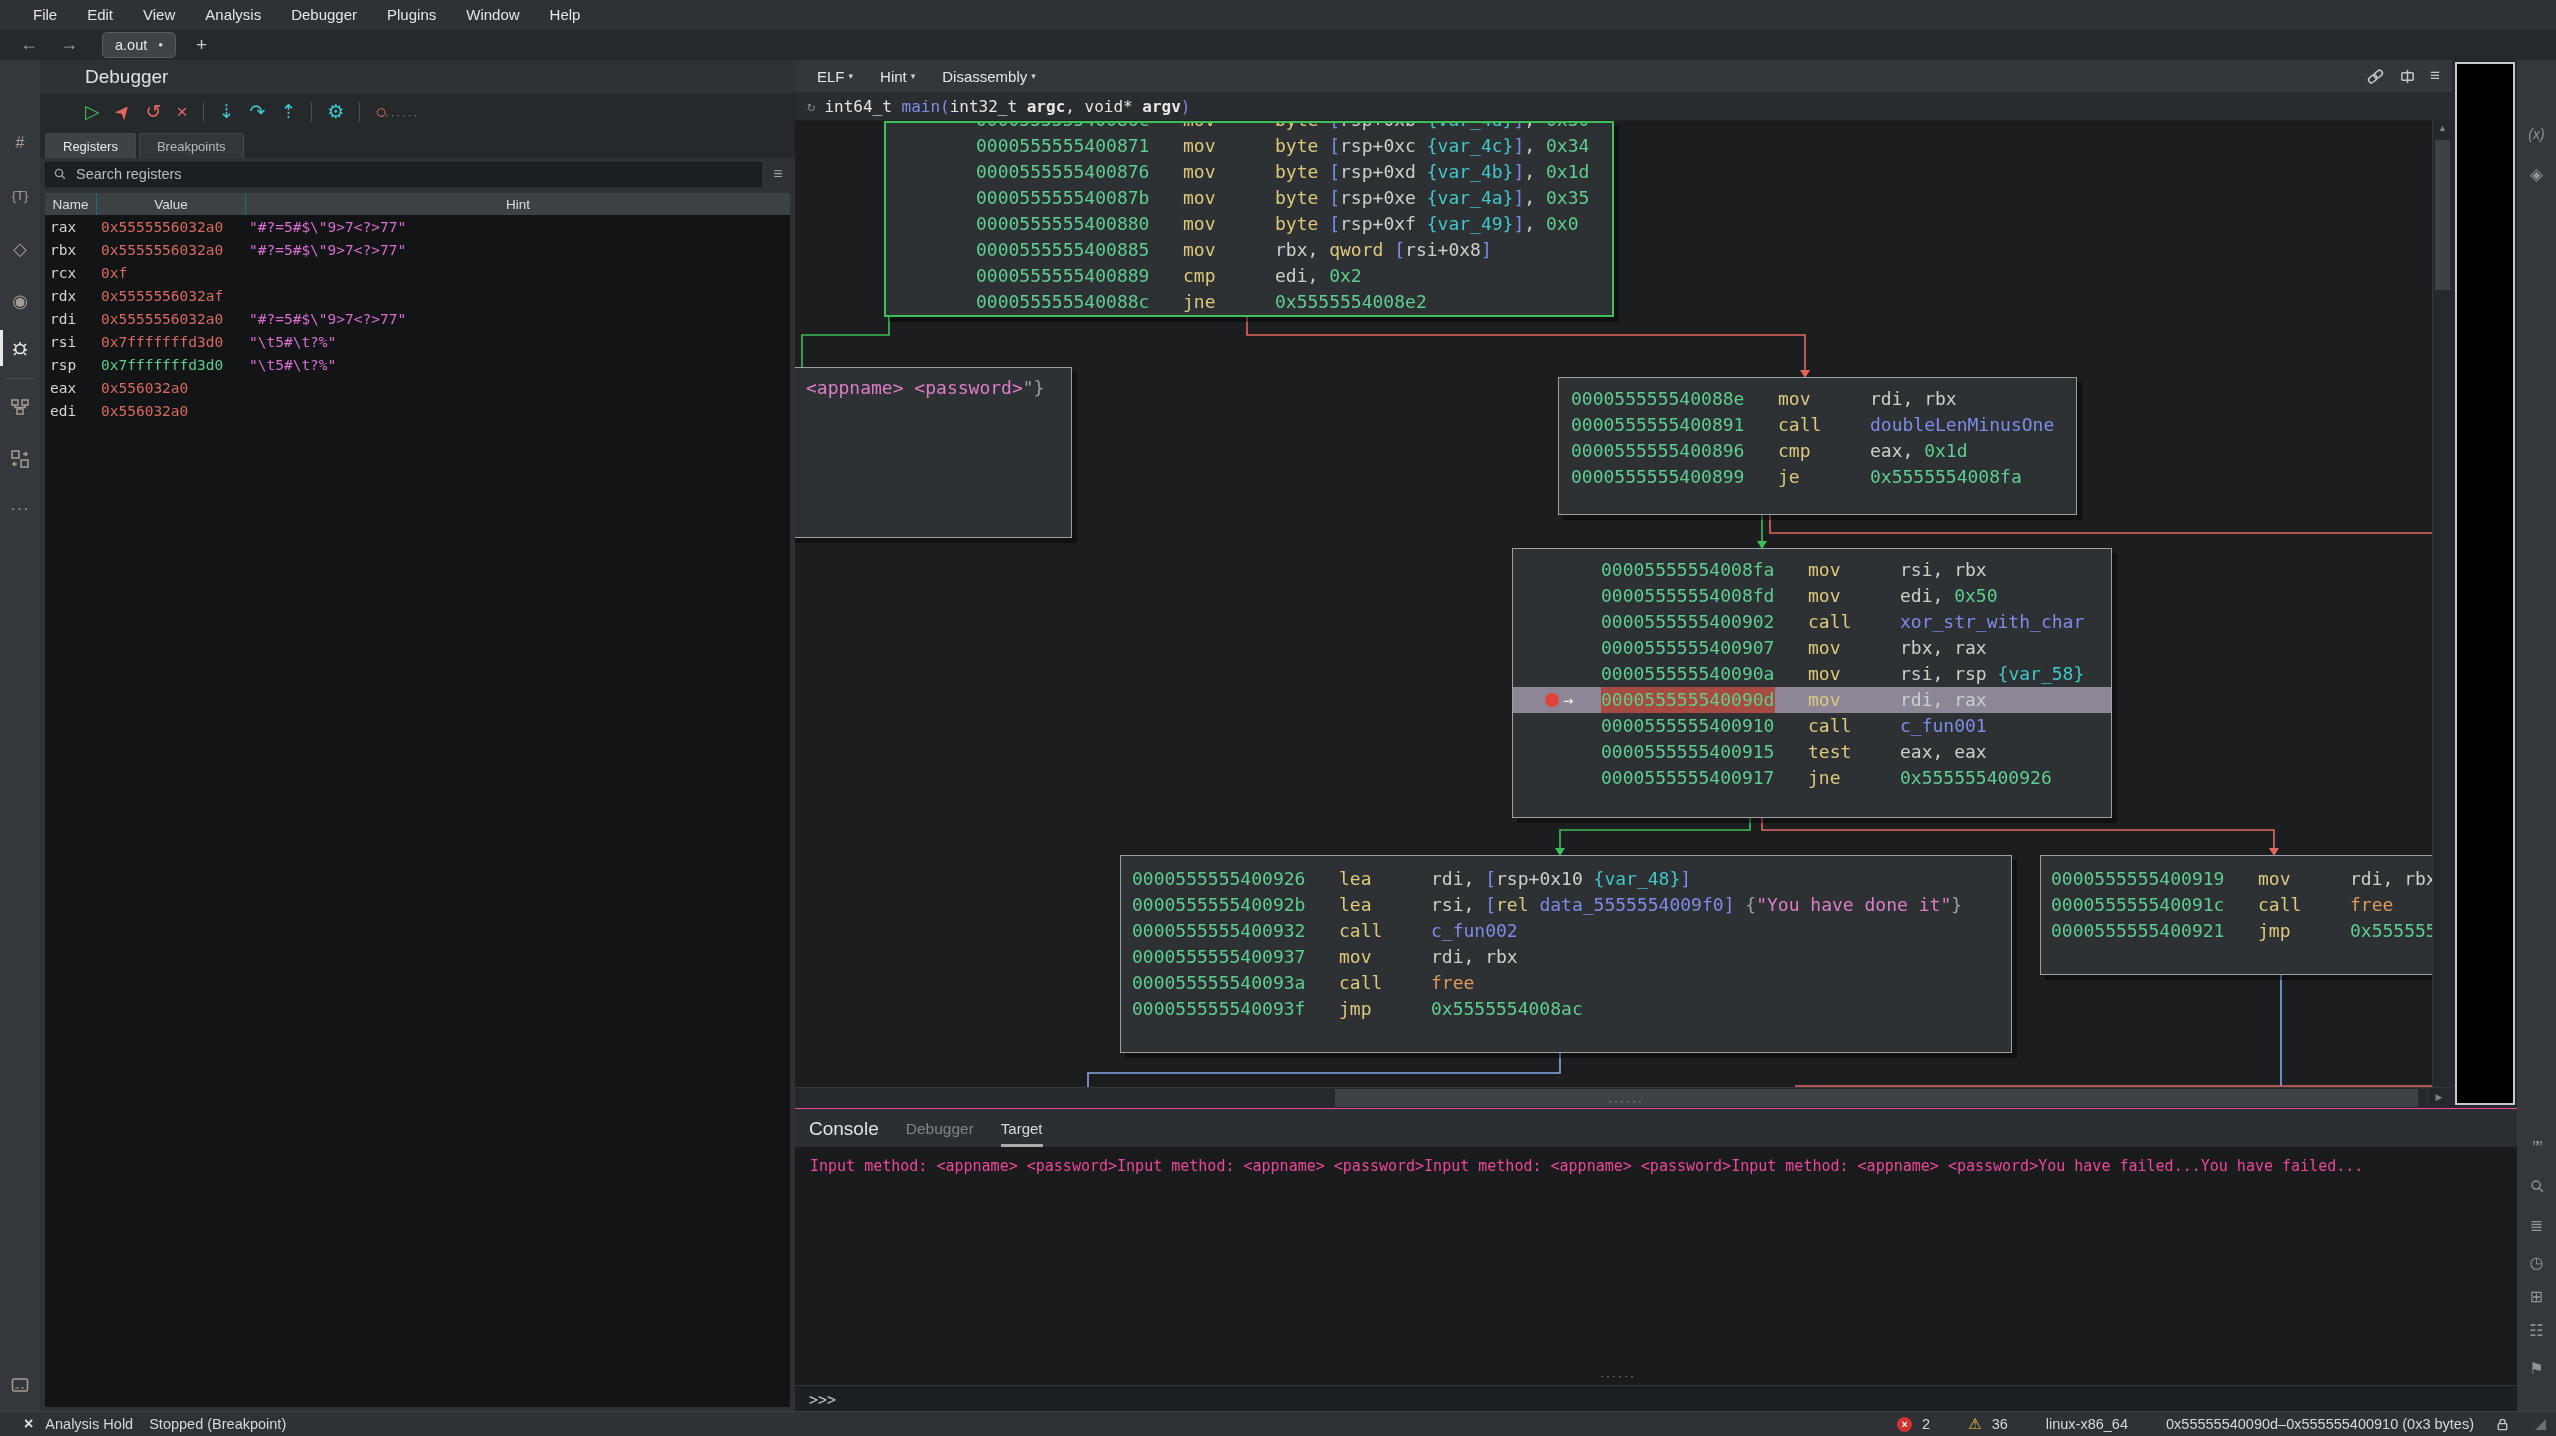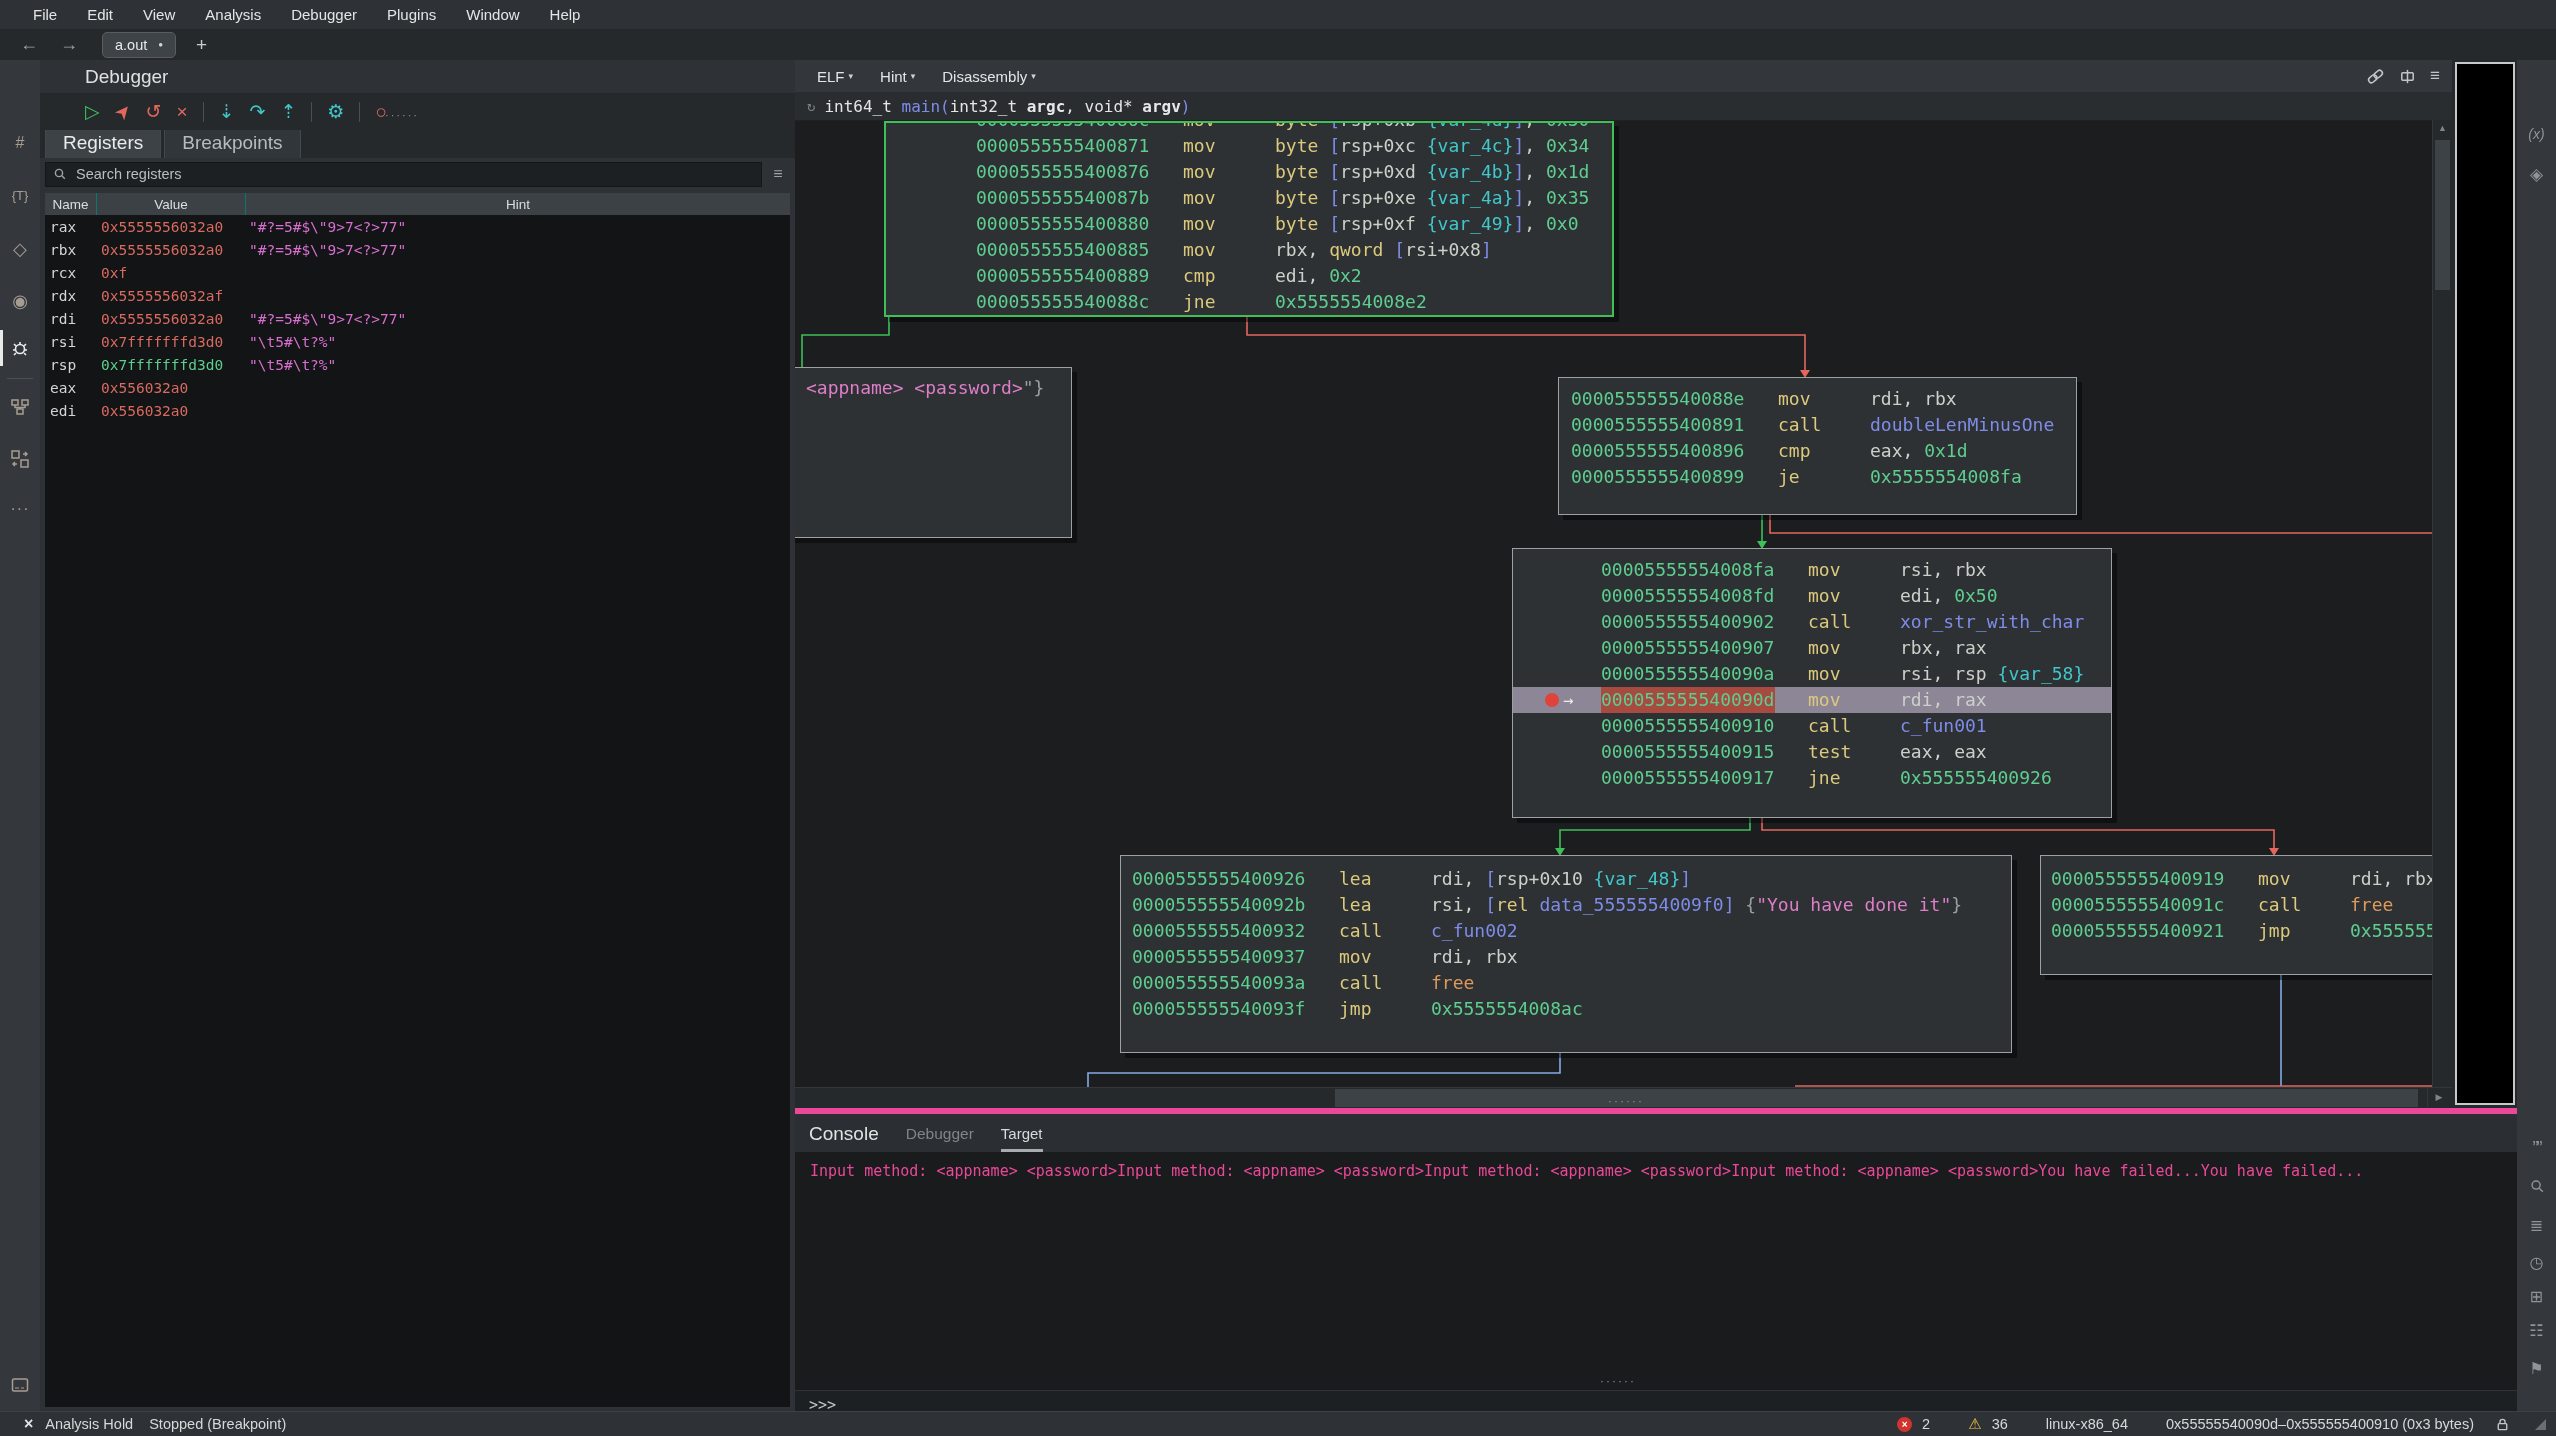--- a/index.html
+++ b/index.html
@@ -30,21 +30,21 @@
   
   .dbg-dock{left:40px;top:60px;width:755px;height:1352px;background:#2e3236;}
   .dock-title{height:33px;display:flex;align-items:center;padding-left:45px;font-size:19px;color:#dfe1e2;}
   .dbg-toolbar{position:relative;height:37px;background:#26292c;display:flex;align-items:center;
                padding-left:45px;gap:15px;}
   .tb-icon{font-size:19px;line-height:1;cursor:default;}
   .tb-icon.rot{display:inline-block;transform:rotate(-50deg);}
   .tb-sep{width:1px;height:20px;background:#4a4f53;}
   .tb-grip{position:absolute;left:345px;top:16px;color:#8d9296;font-size:11px;letter-spacing:2px;}
   .dbg-tabs{height:28px;background:#26292c;display:flex;align-items:flex-end;padding-left:5px;gap:3px;}
-  .dtab{padding:5px 17px 4px;font-size:19px;background:#31363a;color:#b7bbbe;
+  .dtab{padding:5px 17px 4px;font-size:13px;background:#31363a;color:#b7bbbe;
         border:1px solid #43484c;border-bottom:none;border-radius:3px 3px 0 0;}
   .dtab.active{background:#3d4246;color:#e9ebec;}
   .search-row{height:28px;display:flex;align-items:center;padding:2px 5px 0 5px;gap:4px;}
   .search-box{flex:1;height:23px;background:#1d2023;border:1px solid #141618;display:flex;
               align-items:center;padding:0 7px;gap:7px;}
   .search-box input{flex:1;background:transparent;border:0;outline:0;color:#cfd2d4;
               font-size:14.5px;font-family:"Liberation Sans",sans-serif;}
   .search-box input::placeholder{color:#b9bdc0;opacity:1;}
   .search-menu{width:24px;text-align:center;color:#9ea3a6;font-size:16px;}
   .reg-table{position:absolute;top:133px;left:5px;right:5px;bottom:5px;background:#121415;
@@ -97,21 +97,21 @@
           text-align:center;line-height:19px;border-left:1px solid #33373a;}
 
   
   .minimap{left:2455px;top:62px;width:60px;height:1043px;background:#000;border:2px solid #c6c8c9;box-sizing:border-box;}
   .right-strip{left:2517px;top:60px;width:39px;height:1352px;background:#34383c;}
   .rs-item{position:absolute;left:0;width:39px;height:32px;display:flex;align-items:center;justify-content:center;
            color:#8f9496;font-size:16px;}
   .rs-vars{font-size:14px;font-style:italic;}
 
   
-  .console-dock{left:795px;top:1108px;width:1722px;height:304px;background:#191b1d;border-top:6px solid #ec4899;}
+  .console-dock{left:795px;top:1108px;width:1722px;height:304px;background:#191b1d;border-top:1px solid #ec4899;}
   .console-tabs{height:38px;background:#2b2f33;display:flex;align-items:flex-end;padding-left:14px;gap:27px;}
   .ctab-primary{font-size:19px;color:#e0e2e3;padding-bottom:7px;}
   .ctab-dim{font-size:15.5px;color:#808589;padding-bottom:9px;}
   .ctab-selected{font-size:15px;color:#d8dadb;padding-bottom:7px;border-bottom:3px solid #a8acae;}
   .console-out{position:absolute;left:0;right:0;top:38px;bottom:40px;padding:10px 15px;overflow:hidden;
                font-family:"DejaVu Sans Mono",monospace;font-size:15px;color:#ec4899;white-space:nowrap;}
   .console-prompt{position:absolute;left:0;right:0;bottom:0;height:27px;background:#1d2022;border-top:1px solid #303438;
                   display:flex;align-items:center;padding-left:14px;
                   font-family:"DejaVu Sans Mono",monospace;font-size:15px;color:#bfc3c5;}
   .grip-dots{position:absolute;color:#8d9296;font-size:12px;letter-spacing:2px;}

